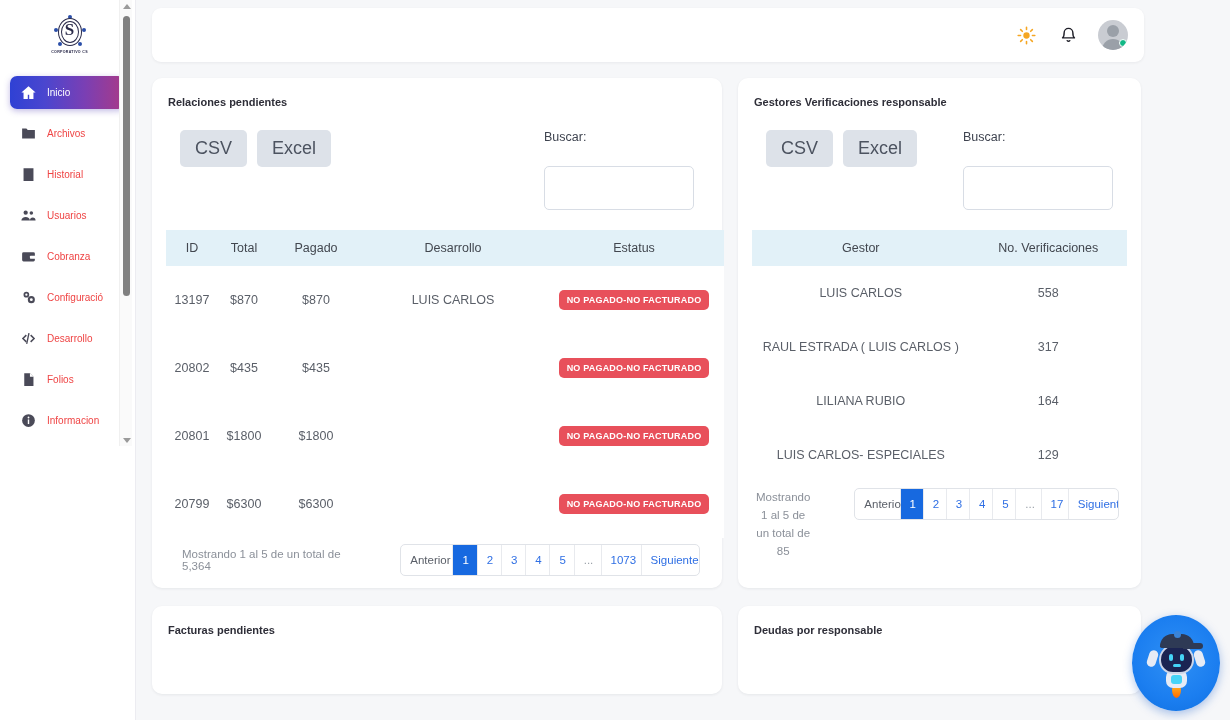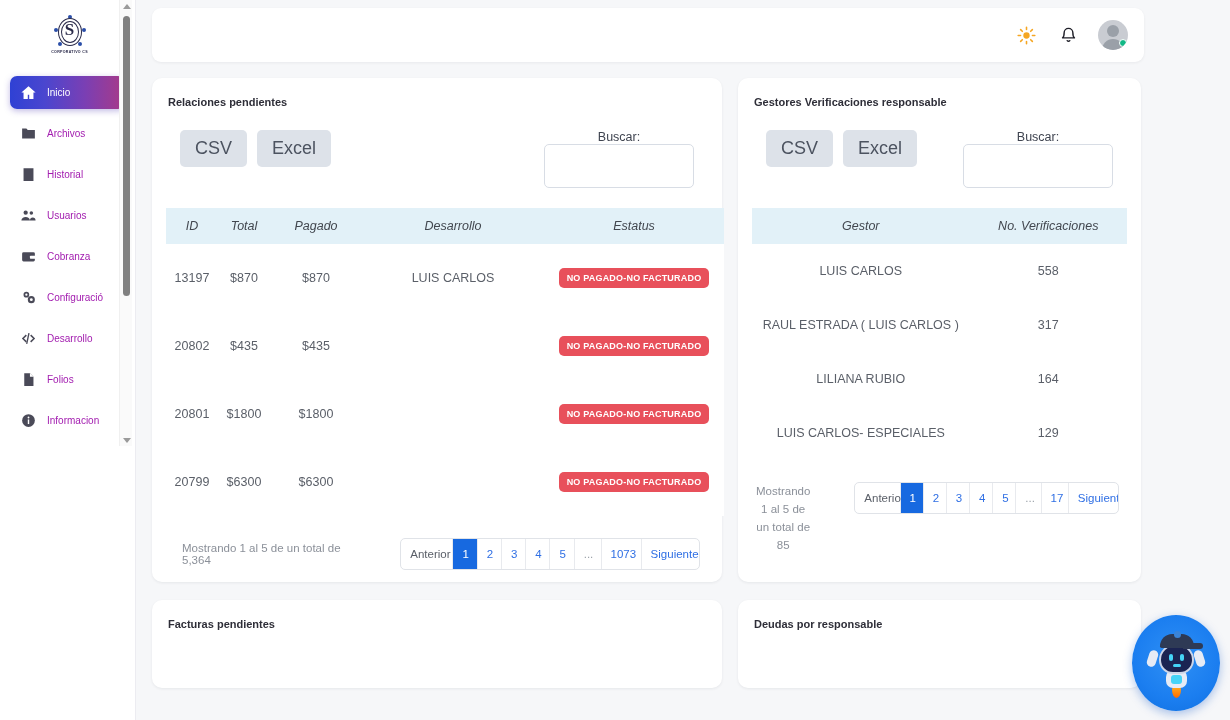--- a/index.html
+++ b/index.html
@@ -47,21 +47,21 @@
   .logo-mark .d3 { left: 29px; top: 13px; }
   .logo-mark .d4 { left: 5px; top: 27px; }
   .logo-mark .d5 { left: 25px; top: 27px; }
   .logo-text { font-size: 3.6px; letter-spacing: .3px; color:#2a2a4a; font-weight: bold; margin-top: 1px; }
 
   .nav { padding: 8px 10px 0 10px; }
   .nav-item {
     display: flex; align-items: center; gap: 10px;
     height: 33px; padding: 0 9px; margin-bottom: 8px;
     border-radius: 7px; cursor: pointer;
-    color: #a21caf; font-size: 13px; white-space: nowrap; overflow: hidden;
+    color: #ef4444; font-size: 13px; white-space: nowrap; overflow: hidden;
   }
   .nav-item.active {
     background: linear-gradient(90deg, #2f41d4 0%, #4a46cf 30%, #7a3fb4 65%, #a93a87 100%);
     color: #ffffff;
     box-shadow: 0 2px 6px rgba(80,60,180,.35);
   }
   .nav-item .nicon { width: 18px; height: 18px; flex: 0 0 18px; display:flex; align-items:center; justify-content:center; }
   .nav-item .nicon svg { width: 17px; height: 17px; fill: #4a4a58; }
   .nav-item.active .nicon svg { fill: #ffffff; }
   .nav-label { font-size: 10px; }
@@ -112,44 +112,44 @@
   }
   .card-title { font-size: 11px; color: #2e2e38; margin: 0 0 22px 2px; }
 
   .tbl-controls { display: flex; align-items: flex-start; justify-content: space-between; padding: 0 14px 0 14px; }
   .btn-group { display: flex; gap: 10px; }
   .btn-export {
     background: #dde2e9; color: #4c5360; border: none; border-radius: 5px;
     font-size: 18px; padding: 8px 15px; cursor: pointer;
     font-family: "Liberation Sans", sans-serif;
   }
-  .search-wrap { display:flex; flex-direction: column; gap: 0; align-items: center; }
+  .search-wrap { display:flex; flex-direction: column; gap: 22px; }
   .search-label { font-size: 12.5px; color: #3f4450; }
   .search-input {
     width: 150px; height: 44px; border: 1px solid #d8dde5; border-radius: 5px;
     padding: 4px 8px; font-size: 12.5px; outline: none; background:#fff;
     font-family: "Liberation Sans", sans-serif;
   }
 
   table.dt { width: 100%; border-collapse: collapse; margin-top: 20px; table-layout: fixed; }
   table.dt thead th {
     background: #e2f1f8; color: #42474f; font-weight: normal; font-size: 12.5px;
-    padding: 11px 4px; text-align: center; font-style: italic;
+    padding: 11px 4px; text-align: center;
   }
   table.dt tbody td {
     font-size: 12.5px; color: #5a5f68; padding: 24px 4px; text-align: center;
     background: #fff;
   }
   .badge {
     display: inline-block; background: #e8505b; color: #fff;
     font-size: 9px; font-weight: bold; letter-spacing: .2px;
     padding: 5px 8px; border-radius: 5px; white-space: nowrap;
   }
 
-  .tbl-footer { display: flex; align-items: center; justify-content: space-between; margin-top: 22px; padding: 0 8px 0 16px; gap: 44px; }
+  .tbl-footer { display: flex; align-items: center; justify-content: space-between; margin-top: 6px; padding: 0 8px 0 16px; gap: 44px; }
   .tbl-info { font-size: 11.5px; color: #8b9099; }
   .pager { display: flex; border: 1px solid #e0e3e8; border-radius: 5px; overflow: hidden; background:#fff; }
   .pager a {
     font-size: 11.5px; color: #2f6fe4; padding: 9px 9px; border-right: 1px solid #e8eaee;
     cursor: pointer; text-decoration: none; min-width: 23px; text-align:center;
   }
   .pager a:last-child { border-right: none; }
   .pager a.muted { color: #5a5f68; }
   .pager a.active { background: #1769e0; color: #ffffff; }
   .pager a.dots { color: #9aa0a8; }

